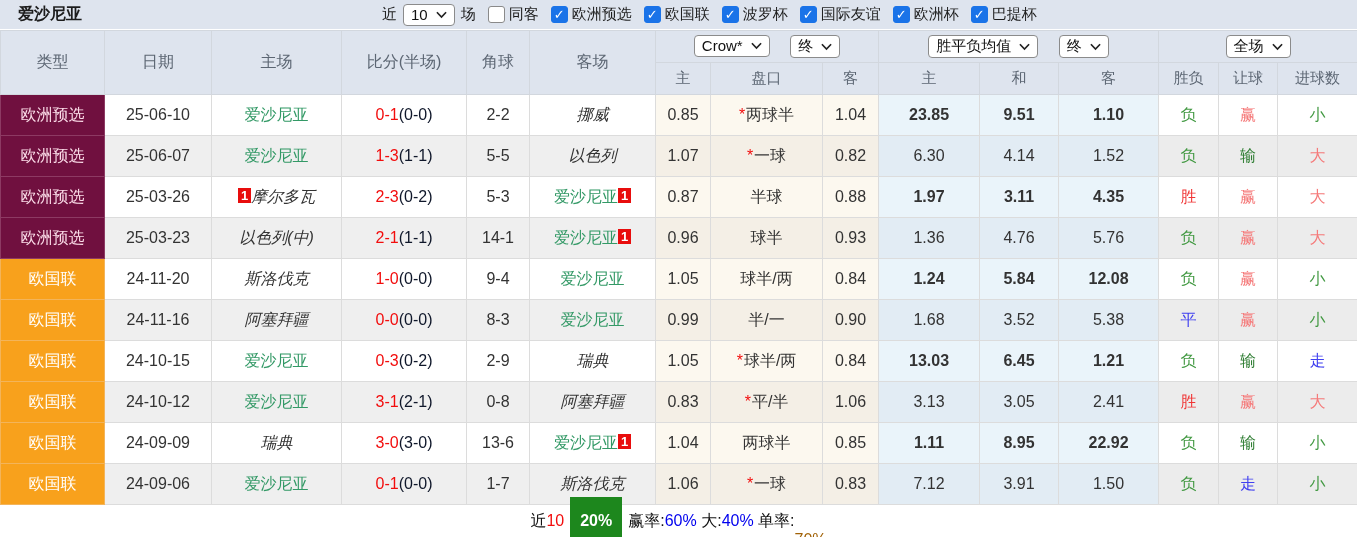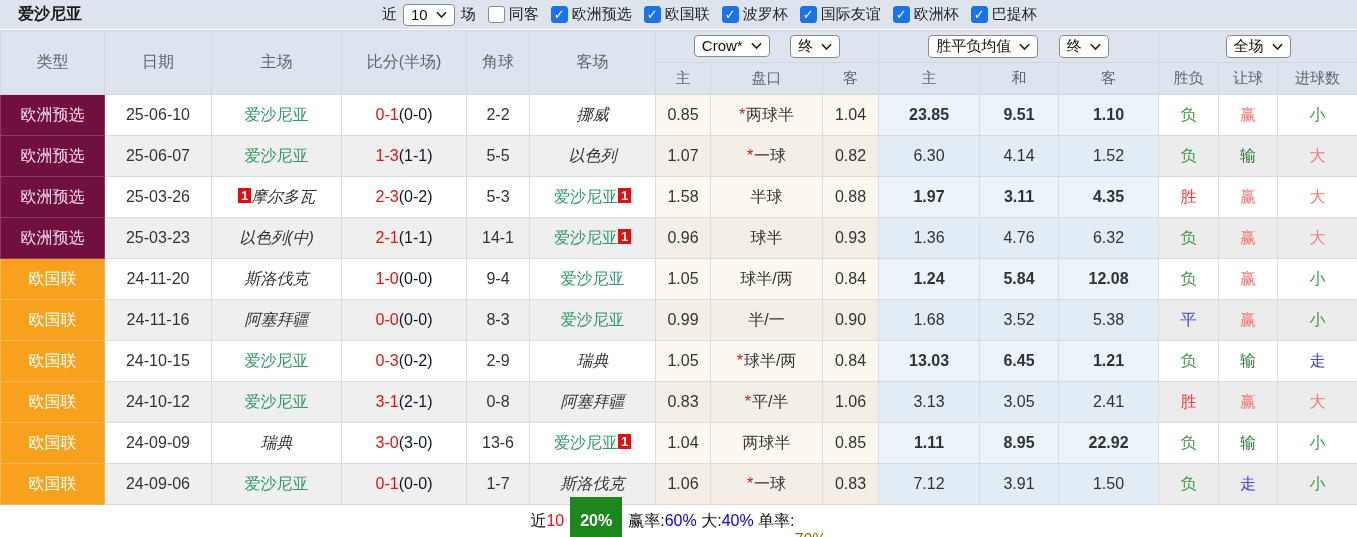--- a/index.html
+++ b/index.html
@@ -263,21 +263,21 @@
           <td class="g3"><span class="c-darkgreen">输</span></td>
           <td class="g3"><span class="c-lightred">大</span></td>
         </tr>
         <tr class="odd">
           <td class="type-maroon">欧洲预选</td>
           <td class="plain">25-03-26</td>
           <td class="plain"><span class="badge">1</span><span class="team-plain">摩尔多瓦</span></td>
           <td class="plain"><span class="score">2-3</span><span class="half">(0-2)</span></td>
           <td class="plain">5-3</td>
           <td class="plain"><span class="team-green">爱沙尼亚</span><span class="badge">1</span></td>
-          <td class="g1">1.58</td>
+          <td class="g1">0.87</td>
           <td class="g1"><span>半球</span></td>
           <td class="g1">0.88</td>
           <td class="g2">1.97</td>
           <td class="g2">3.11</td>
           <td class="g2">4.35</td>
           <td class="g3"><span class="c-red">胜</span></td>
           <td class="g3"><span class="c-lightred">赢</span></td>
           <td class="g3"><span class="c-lightred">大</span></td>
         </tr>
         <tr class="even">
@@ -285,21 +285,21 @@
           <td class="plain">25-03-23</td>
           <td class="plain"><span class="team-plain">以色列(中)</span></td>
           <td class="plain"><span class="score">2-1</span><span class="half">(1-1)</span></td>
           <td class="plain">14-1</td>
           <td class="plain"><span class="team-green">爱沙尼亚</span><span class="badge">1</span></td>
           <td class="g1">0.96</td>
           <td class="g1"><span>球半</span></td>
           <td class="g1">0.93</td>
           <td class="g2">1.36</td>
           <td class="g2">4.76</td>
-          <td class="g2">6.32</td>
+          <td class="g2">5.76</td>
           <td class="g3"><span class="c-green">负</span></td>
           <td class="g3"><span class="c-lightred">赢</span></td>
           <td class="g3"><span class="c-lightred">大</span></td>
         </tr>
         <tr class="odd">
           <td class="type-orange">欧国联</td>
           <td class="plain">24-11-20</td>
           <td class="plain"><span class="team-plain">斯洛伐克</span></td>
           <td class="plain"><span class="score">1-0</span><span class="half">(0-0)</span></td>
           <td class="plain">9-4</td>

